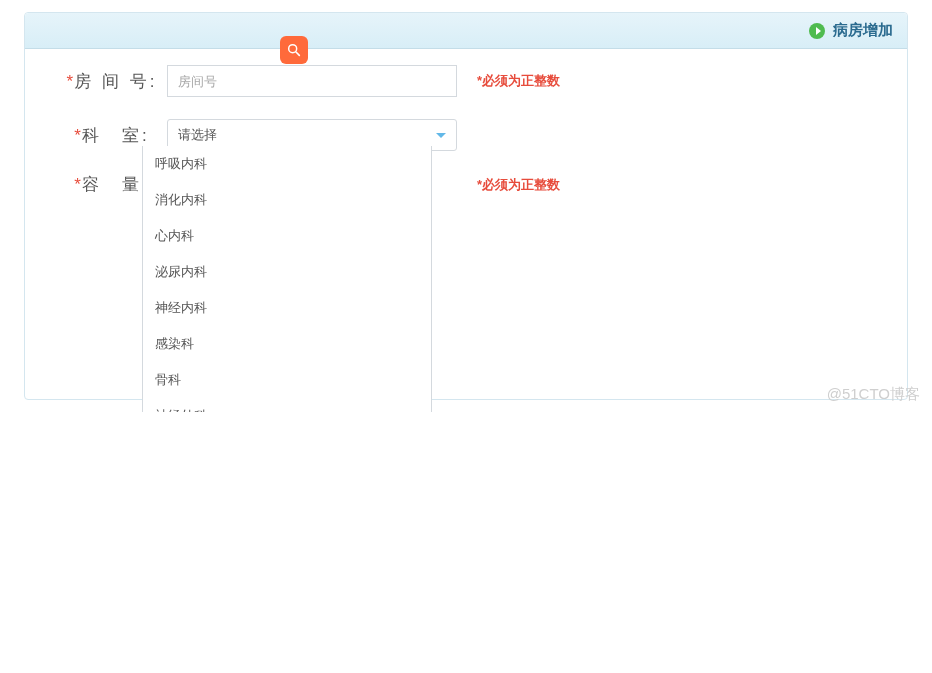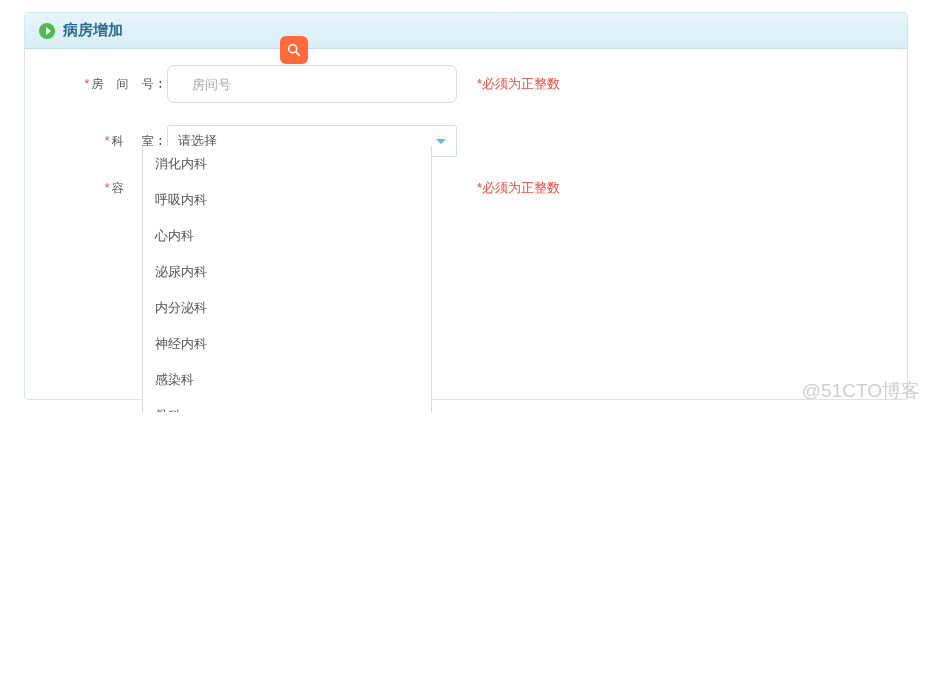--- a/index.html
+++ b/index.html
@@ -17,20 +17,21 @@
       border-radius: 4px;
       background: #fff;
     }
     .panel-header {
       background: linear-gradient(#e6f4fa, #d8eef7);
       border-bottom: 1px solid #c4dde8;
       padding: 8px 14px;
       display: flex;
       align-items: center;
       border-radius: 4px 4px 0 0;
+      justify-content: flex-end;
     }
     .play-icon {
       width: 16px;
       height: 16px;
       background: #4fbb4f;
       border-radius: 50%;
       margin-right: 8px;
       display: flex;
       align-items: center;
       justify-content: center;
@@ -52,37 +53,36 @@
       min-height: 350px;
     }
     .form-row {
       display: flex;
       align-items: center;
       margin-bottom: 22px;
       position: relative;
     }
     .form-label {
       width: 110px;
-      text-align: right;
+      text-align: center;
       color: #555;
       letter-spacing: 3px;
-      font-size: 12px;
-      font-family: Liberation Mono, monospace;
+      font-size: 17px;
     }
     .req {
       color: #e74c3c;
       letter-spacing: 0;
       margin-right: 1px;
     }
     .text-input {
       width: 290px;
-      height: 38px;
+      height: 32px;
       border: 1px solid #d4d9de;
-      border-radius: 7px;
-      padding: 0 24px;
+      border-radius: 0;
+      padding: 0 10px;
       font-size: 13px;
       color: #555;
     }
     .text-input::placeholder { color: #a8a8a8; }
     .combo {
       width: 290px;
       height: 32px;
       border: 1px solid #d4d9de;
       border-radius: 3px;
       padding: 0 10px;
@@ -96,20 +96,21 @@
     .chevron {
       width: 0; height: 0;
       border-left: 5px solid transparent;
       border-right: 5px solid transparent;
       border-top: 5px solid #62b8e8;
     }
     .hint {
       margin-left: 20px;
       color: #e74c3c;
       font-size: 13px;
+      font-weight: bold;
     }
     .hint-req { color: #e74c3c; }
     .search-badge {
       position: absolute;
       left: 280px;
       top: 36px;
       width: 28px;
       height: 28px;
       background: #ff6a3b;
       border-radius: 6px;
@@ -133,21 +134,21 @@
     .dropdown-item {
       padding: 9px 12px;
       color: #555;
       cursor: pointer;
     }
     .watermark {
       position: absolute;
       right: 12px;
       bottom: 8px;
       color: #cfcfcf;
-      font-size: 19px;
+      font-size: 15px;
     }
   </style>
 </head>
 <body>
 
 <div class="panel">
   <div class="panel-header">
     <span class="play-icon"></span>
     <span class="panel-title">病房增加</span>
   </div>
@@ -177,25 +178,24 @@
 
 
     <div class="form-row">
       <span class="form-label"><span class="req">*</span><span>容　量:</span></span>
       <span style="width:290px"></span>
       <span class="hint"><span class="hint-req">*</span><span>必须为正整数</span></span>
     </div>
 
 
     <div class="dropdown" id="dept-dropdown">
+        <div class="dropdown-item">呼吸内科</div>
         <div class="dropdown-item">消化内科</div>
-        <div class="dropdown-item">呼吸内科</div>
         <div class="dropdown-item">心内科</div>
         <div class="dropdown-item">泌尿内科</div>
-        <div class="dropdown-item">内分泌科</div>
         <div class="dropdown-item">神经内科</div>
         <div class="dropdown-item">感染科</div>
         <div class="dropdown-item">骨科</div>
         <div class="dropdown-item">神经外科</div>
         <div class="dropdown-item">肝胆外科</div>
         <div class="dropdown-item">烧伤科</div>
         <div class="dropdown-item">妇科</div>
         <div class="dropdown-item">产科</div>
       </div>
 

